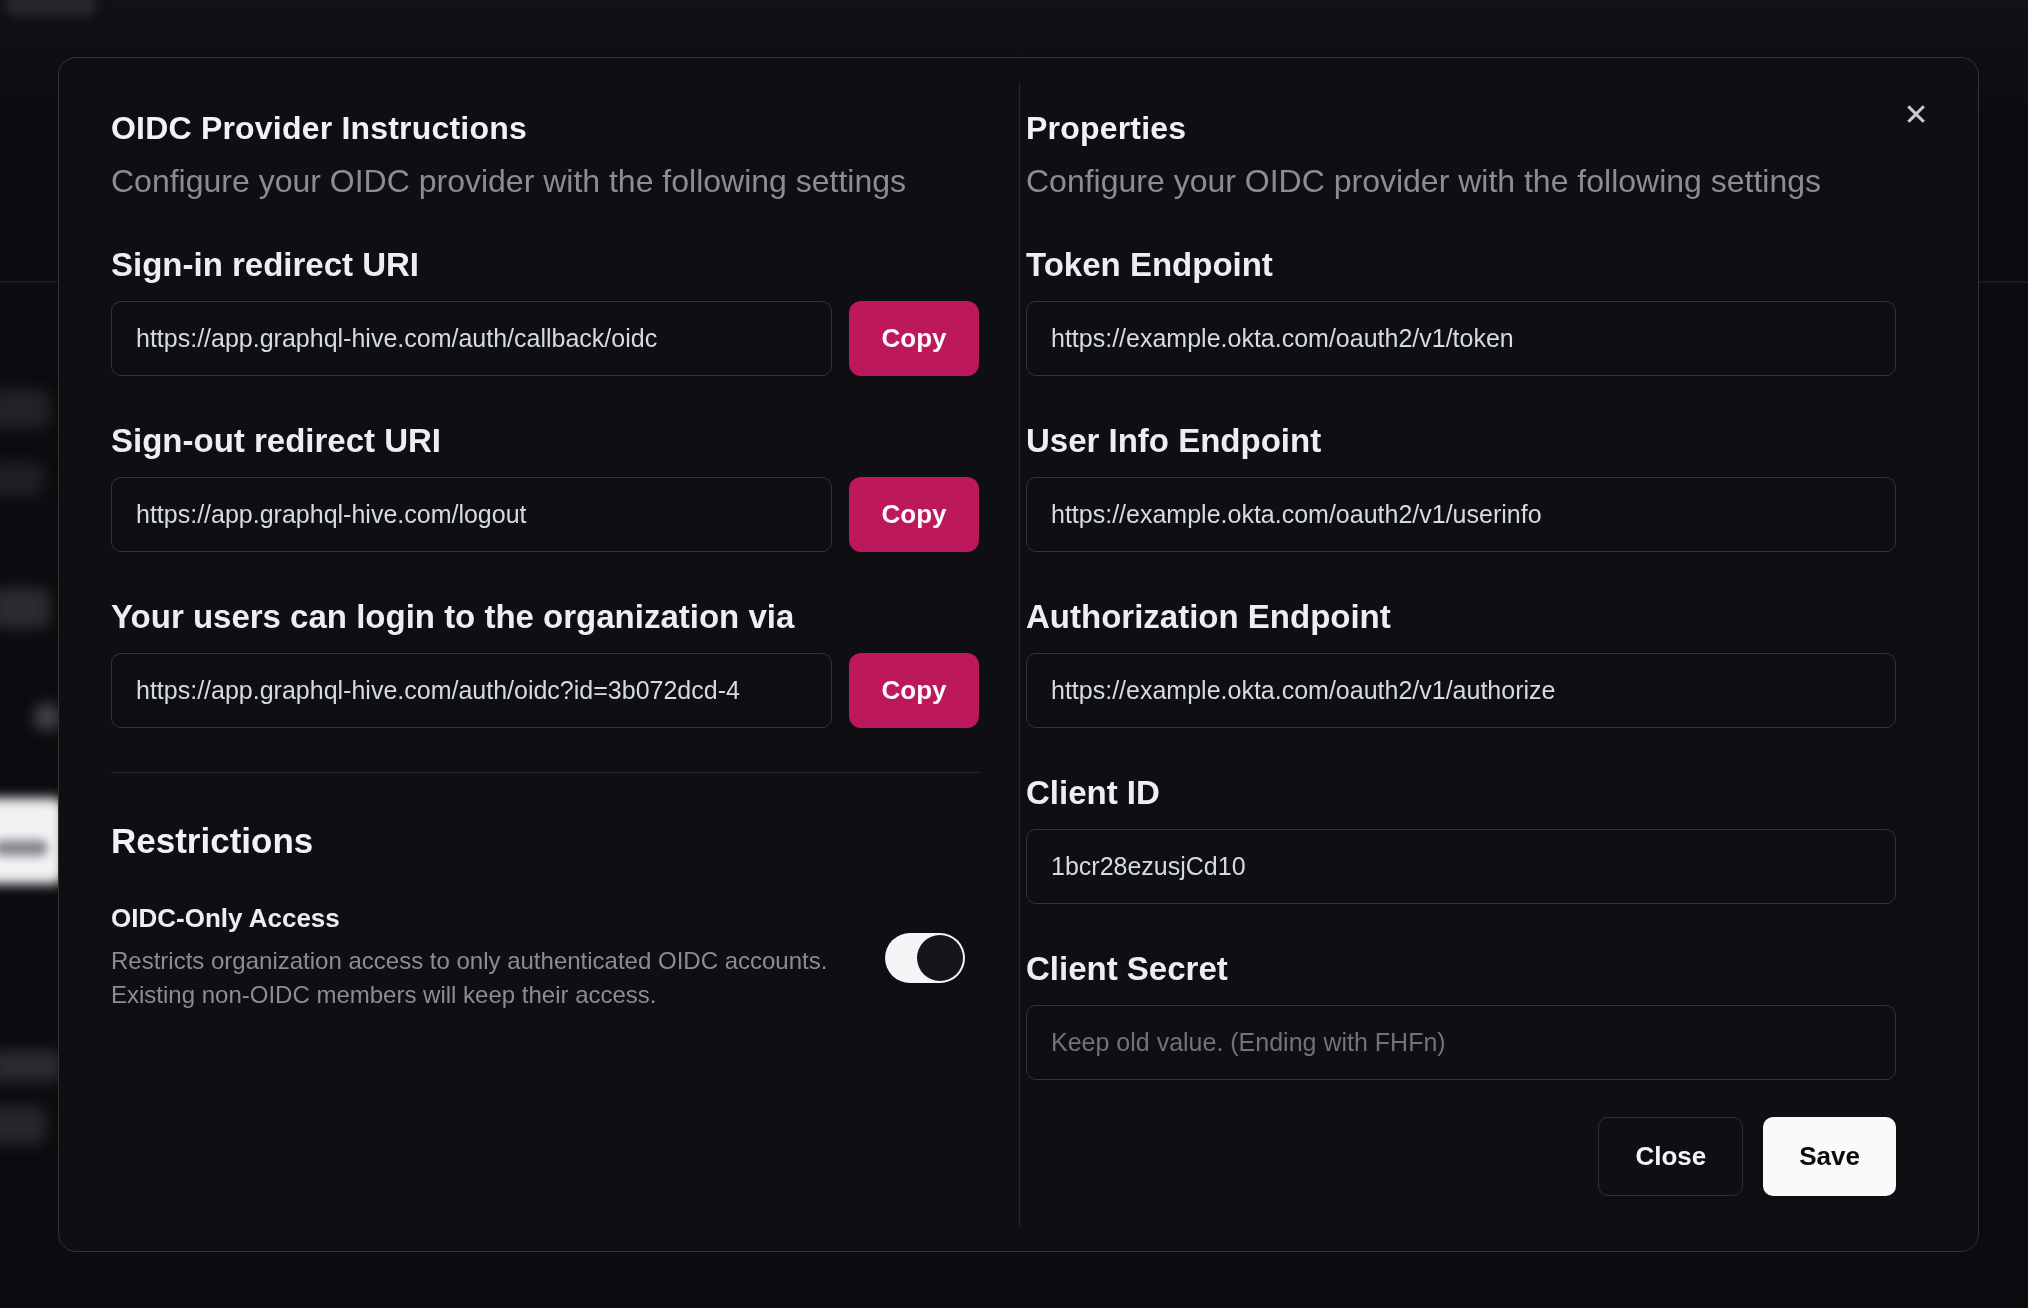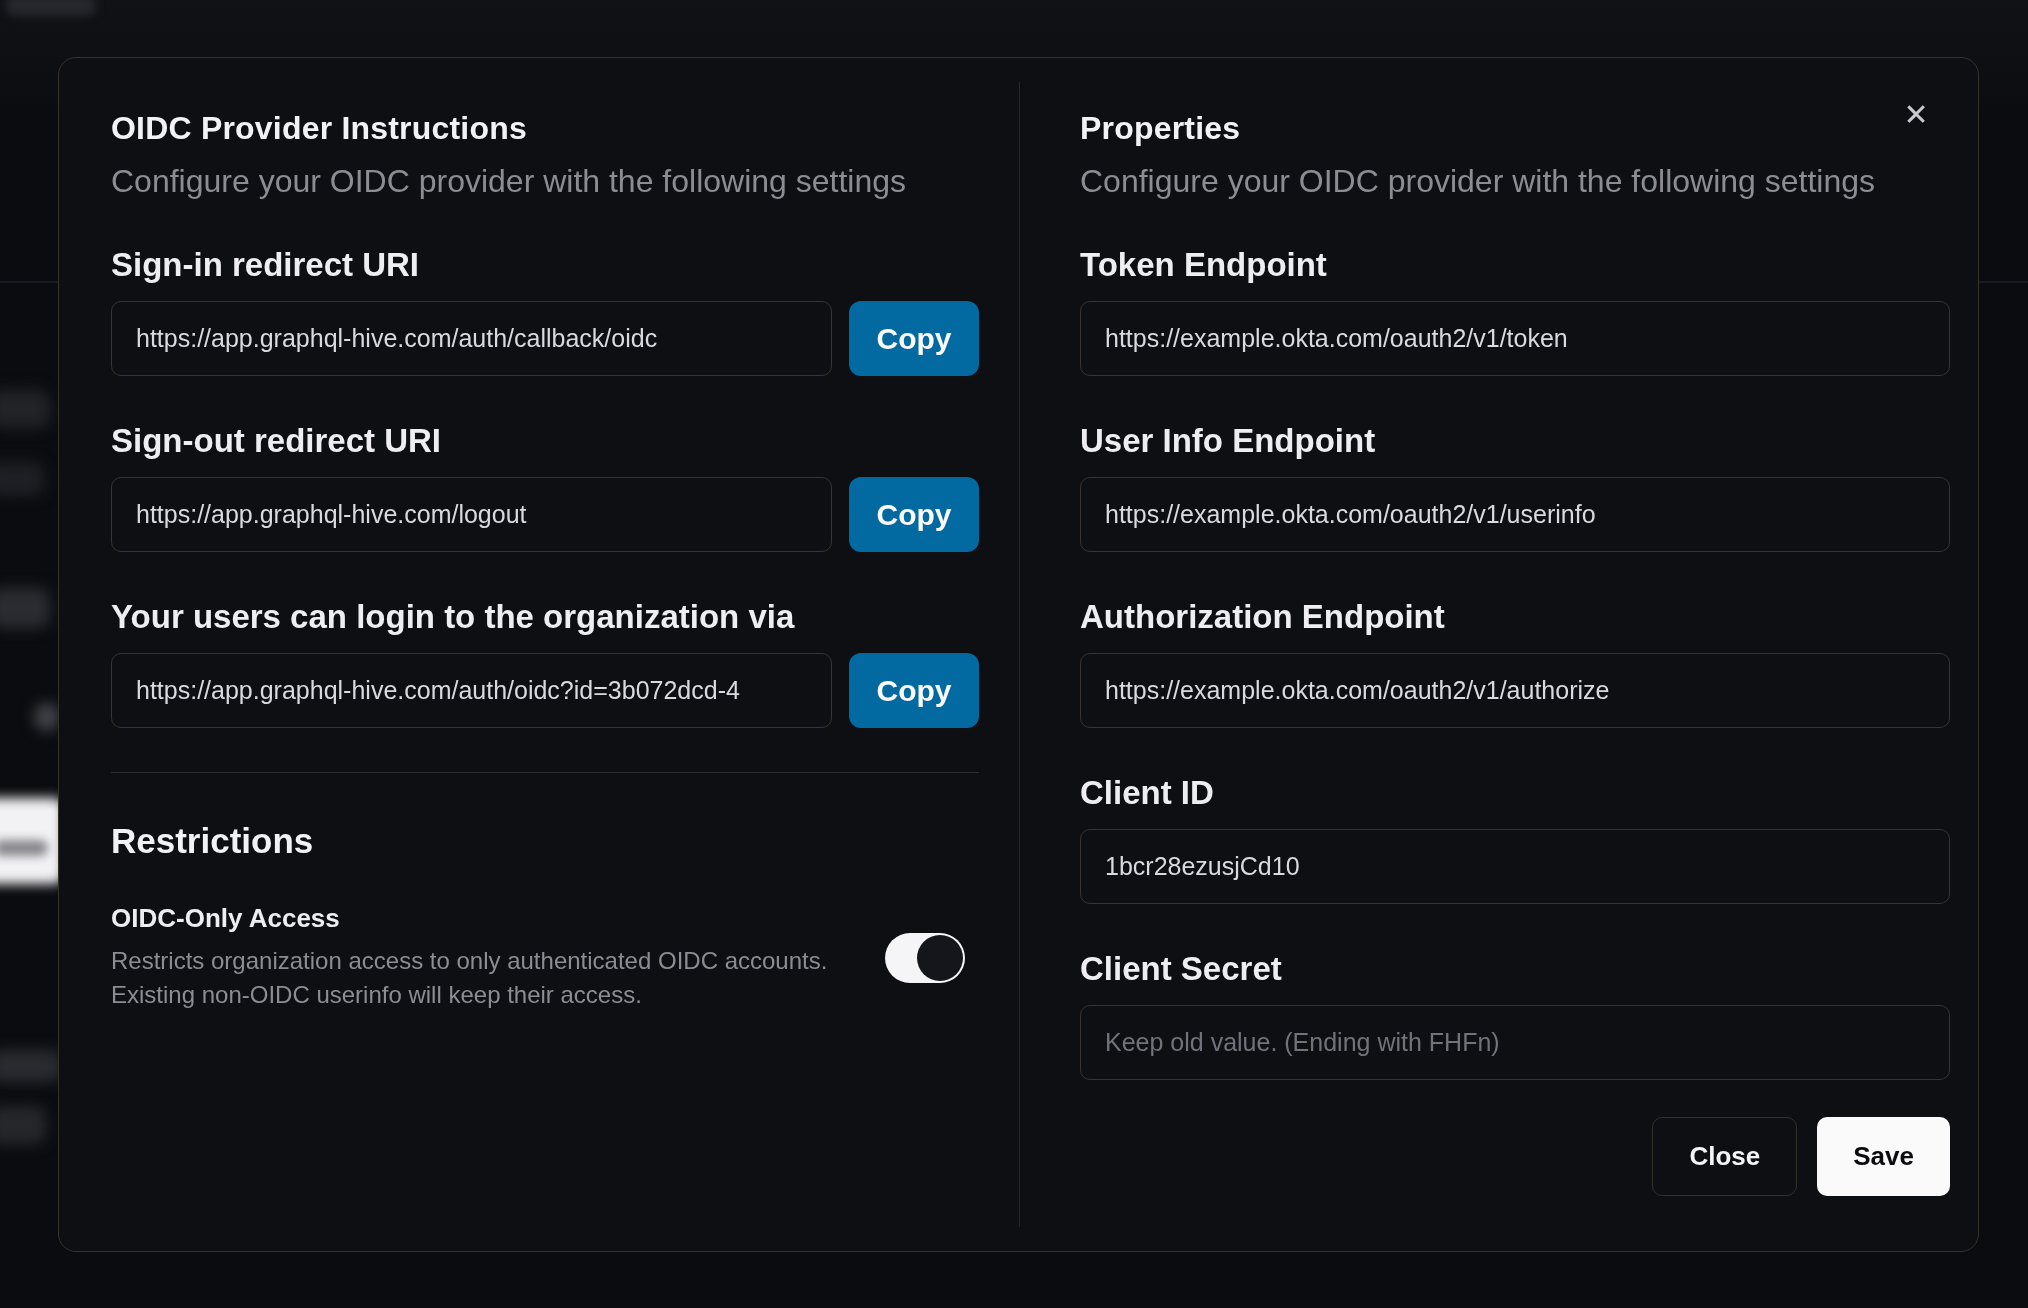--- a/index.html
+++ b/index.html
@@ -48,21 +48,21 @@
   .close-x {
     position: absolute; right: 40px; top: 34px;
     width: 44px; height: 44px;
     display: flex; align-items: center; justify-content: center;
     color: #c9c9cf; font-size: 30px; font-weight: 300;
     cursor: pointer; background: none; border: none;
     font-family: "Liberation Sans", sans-serif;
   }
   .col { position: absolute; top: 0; }
   .col-left  { left: 52px;  width: 868px; }
-  .col-right { left: 1021px; width: 870px; }
+  .col-right { left: 967px; width: 870px; }
 
   .section-title {
     margin-top: 52px;
     font-size: 32px; font-weight: 700; color: #f2f2f6;
     letter-spacing: .2px;
   }
   .section-subtitle {
     margin-top: 16px;
     font-size: 32px; color: #8c8c93; font-weight: 400;
   }
@@ -79,23 +79,23 @@
     color: #d7dade;
     font-size: 25px;
     font-family: "Liberation Sans", sans-serif;
     padding: 0 24px;
     outline: none;
     white-space: nowrap; overflow: hidden; text-overflow: clip;
   }
   .text-input::placeholder { color: #71727a; }
   .copy-btn {
     flex: 0 0 130px; height: 75px;
-    background: #0369a1;
+    background: #be185d;
     border: none; border-radius: 12px;
-    color: #fafafa; font-size: 30px; font-weight: 600;
+    color: #fafafa; font-size: 26px; font-weight: 600;
     font-family: "Liberation Sans", sans-serif;
     cursor: pointer;
   }
   .left-hr {
     margin-top: 44px; border: none; height: 1px; background: #2b2c30;
   }
   .restrictions-title {
     margin-top: 48px;
     font-size: 35px; font-weight: 700; color: #f2f2f6;
   }
@@ -173,21 +173,21 @@
 
     <hr class="left-hr">
 
     <div class="restrictions-title">Restrictions</div>
 
     <div class="toggle-row">
       <div class="toggle-text">
         <div class="toggle-label">OIDC-Only Access</div>
         <div class="toggle-desc">
           <div>Restricts organization access to only authenticated OIDC accounts.</div>
-          <div>Existing non-OIDC userinfo will keep their access.</div>
+          <div>Existing non-OIDC members will keep their access.</div>
         </div>
       </div>
       <button class="switch" aria-checked="true" role="switch">
         <span class="thumb"></span>
       </button>
     </div>
   </div>
 
   <div class="col col-right">
     <div class="section-title">Properties</div>

